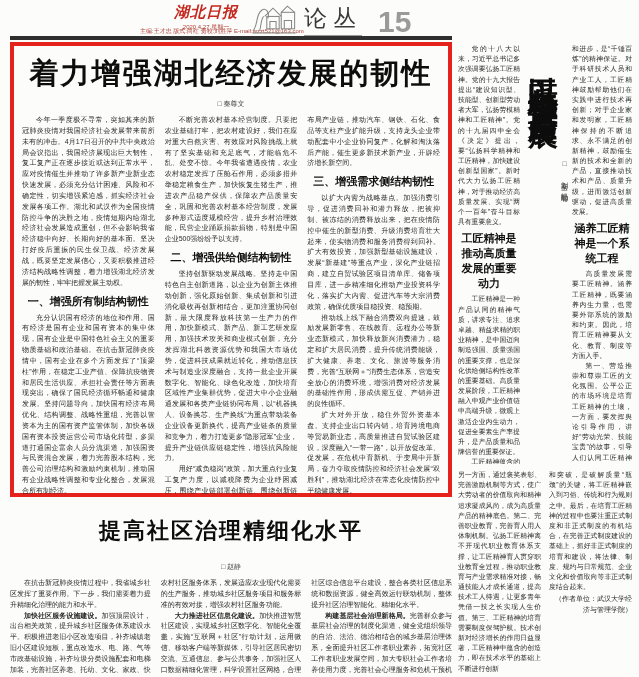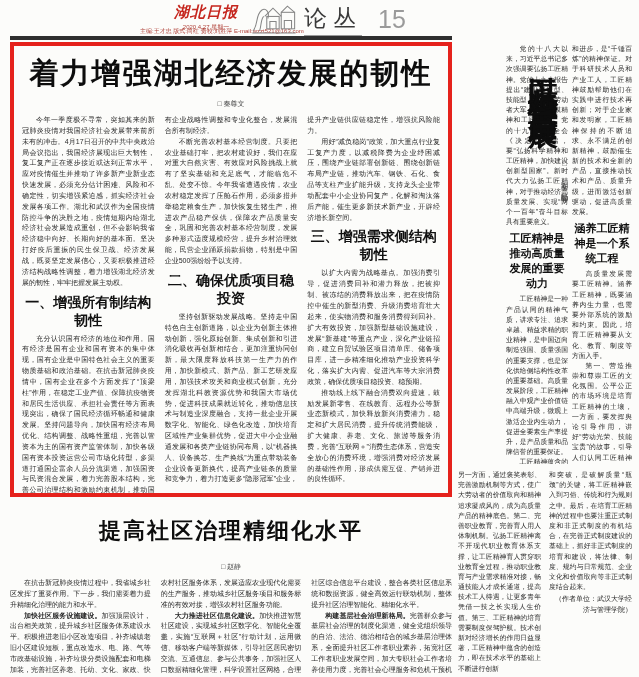--- a/index.html
+++ b/index.html
@@ -8,43 +8,43 @@
   
   .header{position:absolute;left:0;top:0;width:639px;height:36px;}
   .mast-block{position:absolute;left:142px;top:3px;width:128px;text-align:center;}
   .mast-name{font-family:"DejaVu Serif","Liberation Serif",serif;font-weight:bold;font-style:italic;
              font-size:15px;color:#c5261e;letter-spacing:1px;white-space:nowrap;}
   .mast-date{font-size:6px;color:#b04038;margin-top:1px;}
   .mast-staff{position:absolute;left:140px;top:27px;width:190px;font-size:6px;color:#b04038;white-space:nowrap;}
   .mast-art{position:absolute;left:250px;top:2px;width:48px;height:33px;}
   .section-name{position:absolute;left:304px;top:3px;font-size:23px;color:#3a3a3a;letter-spacing:6px;
                 font-family:"DejaVu Serif","Liberation Serif",serif;border-bottom:1px solid #9a9a9a;padding-bottom:1px;}
-  .page-num{position:absolute;left:378px;top:5px;font-size:25px;color:#9a9a9a;}
+  .page-num{position:absolute;left:378px;top:5px;font-size:30px;color:#9a9a9a;font-weight:bold;}
   .top-rule{position:absolute;left:10px;top:36px;width:442px;height:4px;background:#2f2f2f;}
   
   p.body{margin:0;font-size:7px;line-height:1.55;text-align:justify;text-indent:2em;word-break:break-all;}
   p.noindent{text-indent:0;}
   .attribution{font-size:7px;line-height:1.55;text-align:right;word-break:break-all;margin-top:2px;}
-  h3.sec{margin:5px 0 4px 0;font-size:14px;text-align:center;color:#111;word-break:break-all;}
+  h3.sec{margin:5px 0 4px 0;font-size:11px;text-align:center;color:#111;word-break:break-all;}
   
   .red-box{position:absolute;left:10px;top:42px;width:442px;height:455px;box-sizing:border-box;
            border:4px solid #e5221c;padding:4px 8px;background:#fcfcfa;}
   .main-title{margin:4px 0 0 0;font-family:"DejaVu Serif","Liberation Serif",serif;font-weight:bold;
               font-size:29px;letter-spacing:2px;text-align:center;color:#0d0d0d;white-space:nowrap;}
   .byline{text-align:center;font-size:7px;color:#444;margin:5px 0 6px 0;}
   .main-cols{height:382px;column-count:3;column-gap:10px;column-fill:auto;overflow:hidden;}
   
   .community{position:absolute;left:10px;top:500px;width:442px;height:175px;}
   .community-title{margin:16px;font-family:"DejaVu Serif","Liberation Serif",serif;font-weight:bold;
                    font-size:22px;letter-spacing:2px;text-align:center;color:#0d0d0d;white-space:nowrap;}
   .community-cols{margin-top:5px;height:128px;column-count:3;column-gap:10px;column-fill:auto;overflow:hidden;}
   .lead{font-weight:bold;}
   
   .right-zone{position:absolute;left:458px;top:42px;width:174px;height:635px;}
-  .cz-colA{position:absolute;left:0;top:2px;width:62px;height:420px;overflow:hidden;margin-left:48px;}
+  .cz-colA{position:absolute;left:0;top:2px;width:62px;height:420px;overflow:hidden;}
   .cz-colB{position:absolute;left:114px;top:2px;width:60px;height:420px;overflow:hidden;}
   .cz-colA p.body,.cz-colB p.body,.cz-bottom p.body{font-size:6.8px;line-height:1.5;}
   .cz-colA h3.sec,.cz-colB h3.sec{font-size:11px;margin:4px 0 3px 0;}
   .v-title{position:absolute;left:64px;top:10px;height:445px;writing-mode:vertical-rl;text-orientation:upright;
            font-family:"DejaVu Serif","Liberation Serif",serif;font-weight:bold;font-size:30px;
            letter-spacing:4px;color:#0d0d0d;}
   .v-byline{position:absolute;left:101px;top:118px;height:110px;writing-mode:vertical-rl;text-orientation:upright;
             font-size:7px;color:#444;letter-spacing:1px;}
   .cz-bottom{position:absolute;left:0;top:428px;width:174px;height:205px;column-count:2;column-gap:8px;
              column-fill:auto;overflow:hidden;}
@@ -76,21 +76,21 @@
   <div class="top-rule"></div>
 
   <article class="red-box">
     <h1 class="main-title">着力增强湖北经济发展的韧性</h1>
     <div class="byline">□ 秦尊文</div>
     <div class="main-cols">
       <p class="body">今年一季度极不寻常，突如其来的新冠肺炎疫情对我国经济社会发展带来前所未有的冲击。4月17日召开的中共中央政治局会议指出，我国经济展现出巨大韧性，复工复产正在逐步接近或达到正常水平，应对疫情催生并推动了许多新产业新业态快速发展，必须充分估计困难、风险和不确定性，切实增强紧迫感，抓实经济社会发展各项工作。湖北和武汉作为全国疫情防控斗争的决胜之地，疫情短期内给湖北经济社会发展造成重创，但不会影响我省经济稳中向好、长期向好的基本面。坚决打好疫后重振的民生保卫战、经济发展战，既要坚定发展信心，又要积极推进经济结构战略性调整，着力增强湖北经济发展的韧性，牢牢把握发展主动权。</p>
       <h3 class="sec">一、增强所有制结构韧性</h3>
       <p class="body">充分认识国有经济的地位和作用。国有经济是国有企业和国有资本的集中体现，国有企业是中国特色社会主义的重要物质基础和政治基础。在抗击新冠肺炎疫情中，国有企业在多个方面发挥了“顶梁柱”作用，在稳定工业产值、保障抗疫物资和居民生活供应、承担社会责任等方面表现突出，确保了国民经济循环畅通和健康发展。坚持问题导向，加快国有经济布局优化、结构调整、战略性重组，完善以管资本为主的国有资产监管体制，加快各级国有资本投资运营公司市场化转型，多渠道打通国企富余人员分流渠道，加强国资与民资混合发展，着力完善股本结构，完善公司治理结构和激励约束机制，推动国有企业战略性调整和专业化整合，发展混合所有制经济。</p>
       <p class="body">不断完善农村基本经营制度。只要把农业基础打牢，把农村建设好，我们在应对重大自然灾害、有效应对风险挑战上就有了坚实基础和充足底气，才能临危不乱、处变不惊。今年我省遭遇疫情，农业农村稳定发挥了压舱石作用，必须多措并举稳定粮食生产，加快恢复生猪生产，推进农产品稳产保供，保障农产品质量安全，巩固和完善农村基本经营制度，发展多种形式适度规模经营，提升乡村治理效能，民营企业踊跃捐款捐物，特别是中国企业500强纷纷予以支持。</p>
-      <h3 class="sec">二、确保优质项目稳投资</h3>
+      <h3 class="sec">二、增强供给侧结构韧性</h3>
       <p class="body">坚持创新驱动发展战略。坚持走中国特色自主创新道路，以企业为创新主体推动创新，强化原始创新、集成创新和引进消化吸收再创新相结合，更加注重协同创新，最大限度释放科技第一生产力的作用，加快新模式、新产品、新工艺研发应用，加强技术攻关和商业模式创新，充分发挥湖北科教资源优势和我国大市场优势，促进科技成果就近转化，推动信息技术与制造业深度融合，支持一批企业开展数字化、智能化、绿色化改造，加快培育区域性产业集群优势，促进大中小企业融通发展和各类产业链协同布局，以“机器换人、设备换芯、生产换线”为重点带动装备企业设备更新换代，提高产业链条的质量和竞争力，着力打造更多“隐形冠军”企业，提升产业链供应链稳定性，增强抗风险能力。</p>
       <p class="body">用好“减负稳岗”政策，加大重点行业复工复产力度，以减税降费为企业纾困减压，围绕产业链部署创新链、围绕创新链布局产业链，推动汽车、钢铁、石化、食品等支柱产业扩能升级，支持龙头企业带动配套中小企业协同复产，化解和淘汰落后产能，催生更多新技术新产业，开辟经济增长新空间。</p>
       <h3 class="sec">三、增强需求侧结构韧性</h3>
       <p class="body">以扩大内需为战略基点。加强消费引导，促进消费回补和潜力释放，把被抑制、被冻结的消费释放出来，把在疫情防控中催生的新型消费、升级消费培育壮大起来，使实物消费和服务消费得到回补。扩大有效投资，加强新型基础设施建设，发展“新基建”等重点产业，深化产业链招商，建立自贸试验区项目清单库、储备项目库，进一步精准细化推动产业投资科学化，落实扩大内需、促进汽车等大宗消费政策，确保优质项目稳投资、稳预期。</p>
       <p class="body">推动线上线下融合消费双向提速，鼓励发展新零售、在线教育、远程办公等新业态新模式，加快释放新兴消费潜力，稳定和扩大居民消费，提升传统消费能级，扩大健康、养老、文化、旅游等服务消费，完善“互联网＋”消费生态体系，营造安全放心的消费环境，增强消费对经济发展的基础性作用，形成供需互促、产销并进的良性循环。</p>
       <p class="body">扩大对外开放，稳住外贸外资基本盘。支持企业出口转内销，培育跨境电商等贸易新业态，高质量推进自贸试验区建设，深度融入“一带一路”，以开放促改革、促发展，在危机中育新机、于变局中开新局，奋力夺取疫情防控和经济社会发展“双胜利”，推动湖北经济在常态化疫情防控中平稳健康发展。</p>
 
     </div>
   </article>
 

